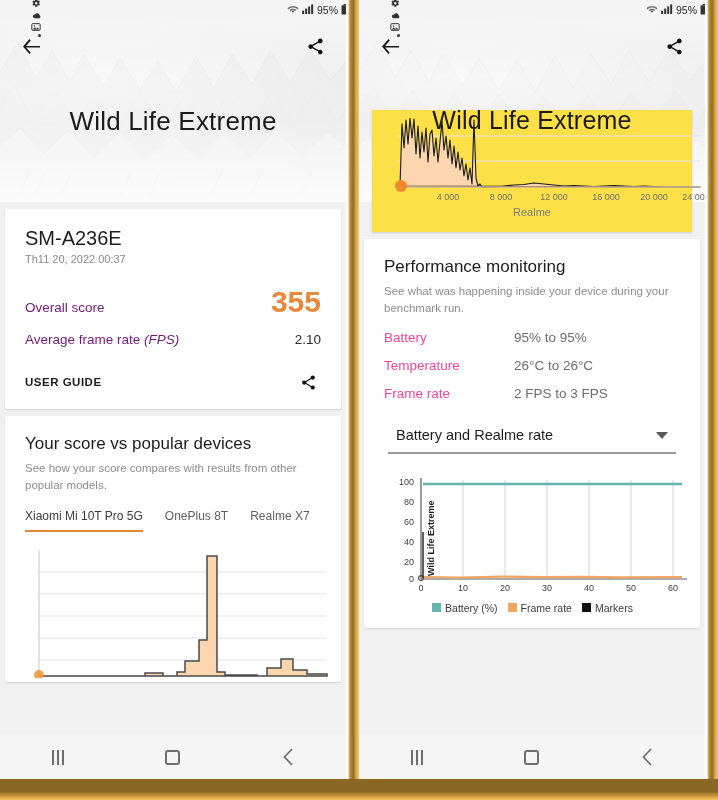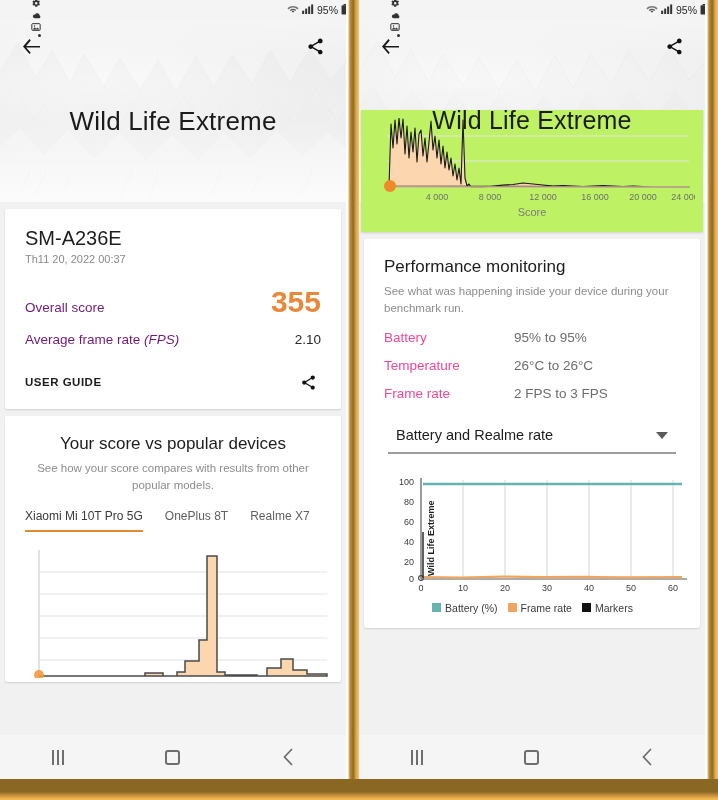--- a/index.html
+++ b/index.html
@@ -97,21 +97,21 @@
   .sec-title { font-size: 17px; color: #1d1d1d; font-weight: 400; }
   .sec-sub { font-size: 11.5px; color: #8d8d8d; line-height: 1.45; margin-top: 6px; }
   .tabs { display: flex; gap: 22px; margin-top: 16px; }
   .tab { font-size: 12px; color: #606060; padding-bottom: 7px; cursor: pointer; white-space: nowrap; }
   .tab.active { color: #3b3b3b; border-bottom: 2.5px solid #e08b33; }
 
   
   .hist-wrap { padding: 16px 12px 0 12px; position: relative; }
 
   
-  .chart-card { background:#bef264; margin: 0 2px; box-shadow: 0 1px 2px rgba(0,0,0,0.14); }
+  .chart-card { background:#fde047; margin: 0 13px; box-shadow: 0 1px 2px rgba(0,0,0,0.14); }
   .axis-caption { text-align: center; font-size: 11px; color: #7c7c7c; margin-top: -2px; padding-bottom: 14px; }
 
   
   .perf-row { display: flex; font-size: 13.5px; margin-top: 13px; }
   .perf-key { width: 130px; color: #ec4899; }
   .perf-val { color: #6d6d6d; }
   .select-wrap { margin: 26px 4px 0 4px; }
   .select-inner { display: flex; align-items: center; justify-content: space-between; padding: 0 8px 9px 8px; }
   .select-label { font-size: 14.5px; color: #1d1d1d; }
   .select-line { height: 1.5px; background: #9c9c9c; }
@@ -258,21 +258,21 @@
               <div class="icon-btn">
                 <svg width="17" height="17" viewBox="0 0 24 24">
                     <path fill="#121212" d="M18 16.1c-.76 0-1.44.3-1.96.77L8.9 12.7c.05-.22.1-.45.1-.7s-.05-.48-.1-.7l7.05-4.11c.54.5 1.25.81 2.05.81 1.66 0 3-1.34 3-3s-1.34-3-3-3-3 1.34-3 3c0 .24.04.47.09.7L8.04 9.81C7.5 9.31 6.79 9 6 9c-1.66 0-3 1.34-3 3s1.34 3 3 3c.79 0 1.5-.31 2.04-.81l7.12 4.16c-.05.21-.08.43-.08.65 0 1.61 1.31 2.92 2.92 2.92s2.92-1.31 2.92-2.92S19.61 16.1 18 16.1z"></path>
                   </svg>
               </div>
             </div>
           </div>
         </div>
 
         <div class="card">
-          <div class="card-pad" style="padding-bottom:0;text-align:center;">
+          <div class="card-pad" style="padding-bottom:0;">
             <div class="sec-title">Your score vs popular devices</div>
             <div class="sec-sub">See how your score compares with results from other popular models.</div>
             <div class="tabs">
               <div class="tab active">Xiaomi Mi 10T Pro 5G</div>
               <div class="tab">OnePlus 8T</div>
               <div class="tab">Realme X7</div>
             </div>
           </div>
           <div class="hist-wrap">
             <svg width="322" height="130" viewBox="0 0 322 130">
@@ -408,21 +408,21 @@
               <g font-size="9" fill="#6f6f6f" font-family="Liberation Sans" text-anchor="middle">
                 <text x="64" y="82">4 000</text>
                 <text x="117" y="82">8 000</text>
                 <text x="170" y="82">12 000</text>
                 <text x="222" y="82">16 000</text>
                 <text x="270" y="82">20 000</text>
                 <text x="312" y="82">24 000</text>
               </g>
             </svg>
           </div>
-          <div class="axis-caption">Score</div>
+          <div class="axis-caption">Realme</div>
         </div>
 
         <div class="card">
           <div class="card-pad" style="padding-bottom:0;">
             <div class="sec-title">Performance monitoring</div>
             <div class="sec-sub">See what was happening inside your device during your benchmark run.</div>
 
             <div style="margin-top:14px;">
               <div class="perf-row">
                 <div class="perf-key">Battery</div>

